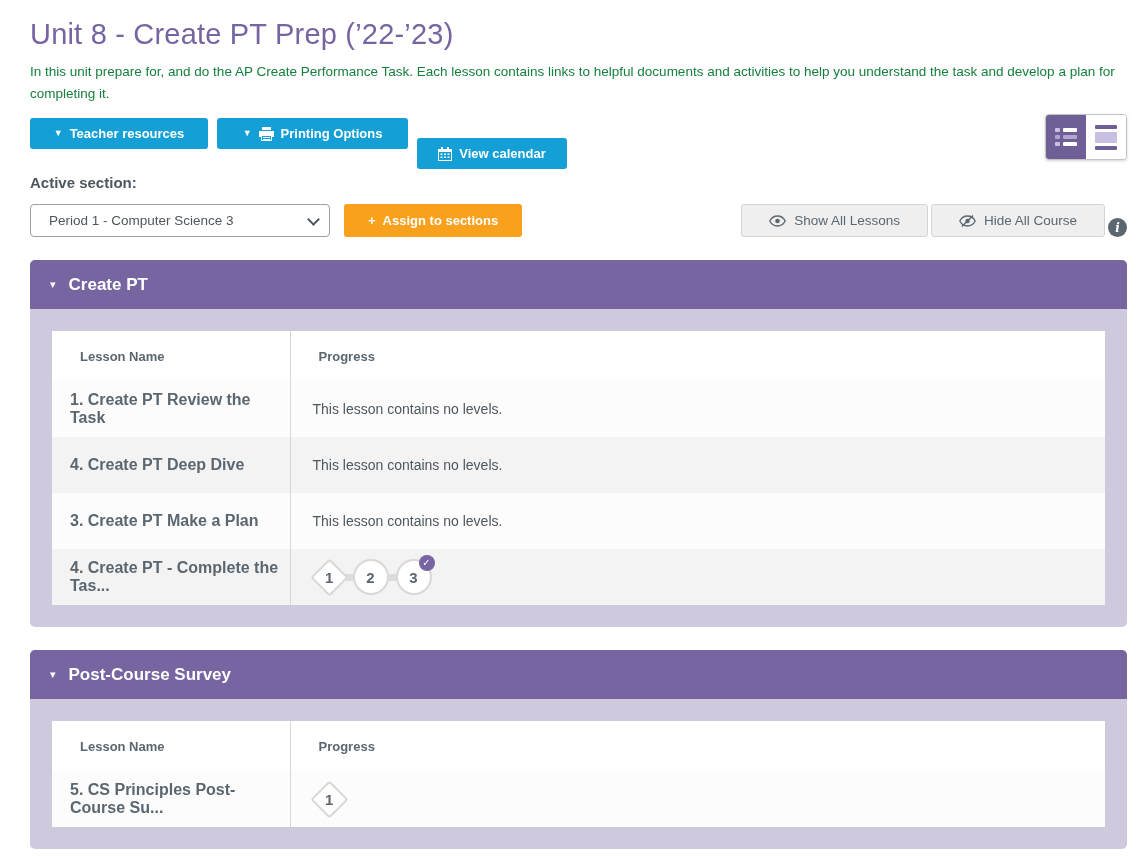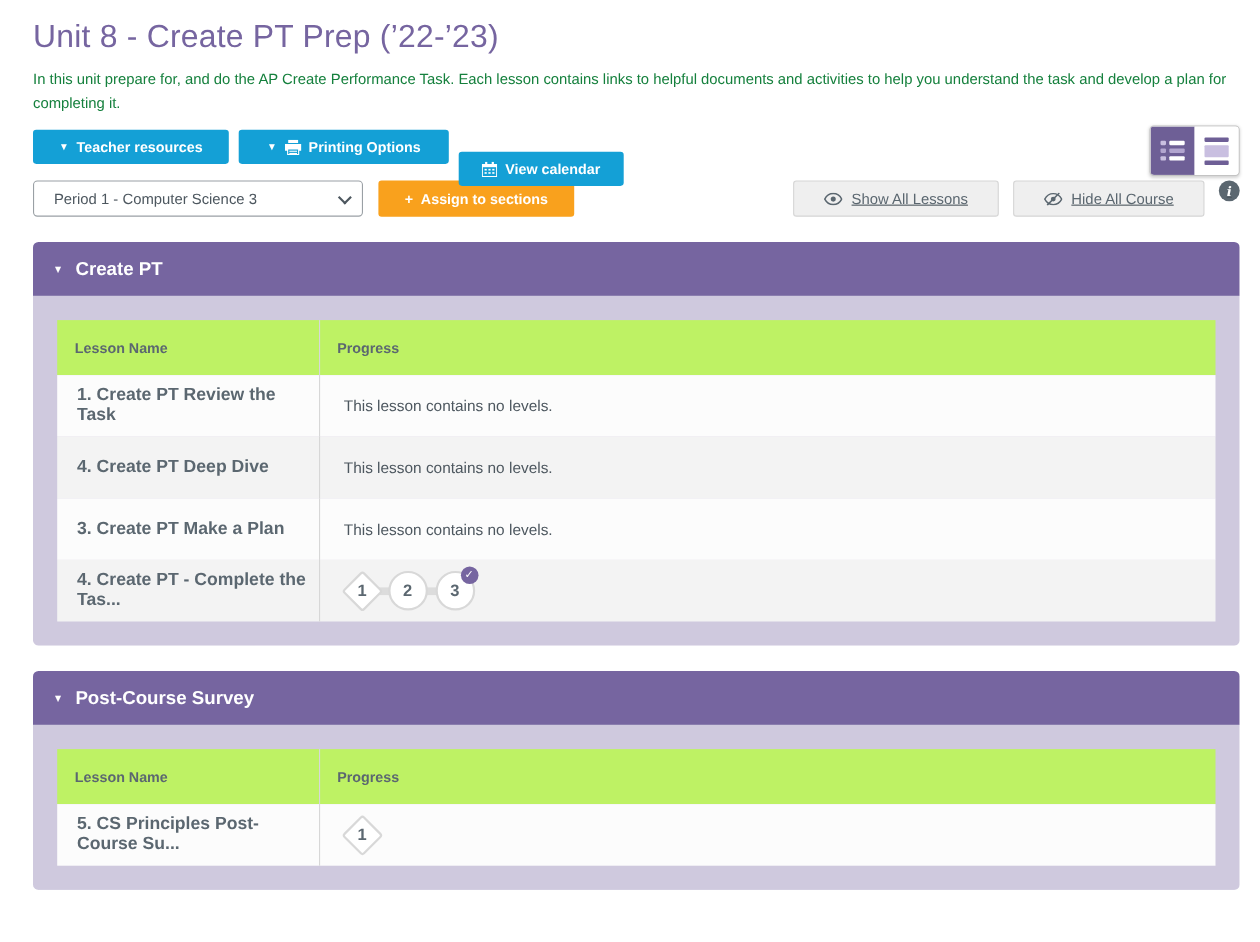--- a/index.html
+++ b/index.html
@@ -57,21 +57,21 @@
   }
   .select-chevron{
     position:absolute;right:12px;top:11px;width:7px;height:7px;pointer-events:none;
     border-right:2px solid #4d575f;border-bottom:2px solid #4d575f;transform:rotate(45deg);
   }
   .btn-orange{
     background:#f9a11d;border:none;border-radius:3px;color:#fff;font-weight:bold;font-size:13px;
     height:33px;padding:0 24px;cursor:pointer;font-family:inherit;display:inline-flex;
     align-items:center;gap:7px;
   }
-  .right-controls{margin-left:auto;display:flex;align-items:flex-start;gap:13px;text-decoration:underline;}
+  .right-controls{margin-left:auto;display:flex;align-items:flex-end;gap:3px;}
   .btn-gray{
     background:#efefef;border:1px solid #d5d5d5;border-radius:3px;color:#5b6770;font-size:13.5px;
     height:33px;padding:0 27px;cursor:pointer;font-family:inherit;display:inline-flex;
     align-items:center;gap:8px;
   }
   .info-circle{
     width:19px;height:19px;border-radius:50%;background:#5b6770;color:#fff;display:inline-flex;
     align-items:center;justify-content:center;font:bold italic 12px "DejaVu Serif",serif;
     cursor:pointer;
   }
@@ -79,22 +79,22 @@
   
   .section{border-radius:5px;overflow:hidden;margin-top:23px;width:1097px;}
   .section-header{
     background:#7665a0;color:#fff;font-weight:bold;font-size:17px;padding:0 20px;height:49px;
     display:flex;align-items:center;gap:13px;cursor:pointer;
   }
   .section-header .tri{font-size:11px;}
   .section-body{background:#cfc9de;padding:22px;}
   table.lessons{width:100%;border-collapse:collapse;}
   table.lessons th{
-    background:#bef264;text-align:left;font-size:13px;color:#5b6770;height:48px;
-    padding-left:16px;font-weight:bold;
+    background:#ffffff;text-align:left;font-size:13px;color:#5b6770;height:48px;
+    padding-left:28px;font-weight:bold;
   }
   table.lessons th:first-child,table.lessons td:first-child{
     width:238px;border-right:1px solid #d7d7d7;box-sizing:border-box;
   }
   table.lessons td{height:54px;}
   table.lessons tbody tr:nth-child(odd){background:#fcfcfc;}
   table.lessons tbody tr:nth-child(even){background:#f3f3f3;}
   td.lesson-name{font-size:16px;font-weight:bold;color:#5b6770;padding-left:18px;cursor:pointer;}
   td.progress-cell{font-size:14px;color:#4d575f;padding-left:22px;}
 
@@ -179,20 +179,21 @@
       <button class="toggle-detail">
         <span class="icon-detail">
           <span class="tbar"></span>
             <span class="mid"></span>
             <span class="tbar"></span>
         </span>
       </button>
     </div>
   </div>
 
+  <div class="active-label">Active section:</div>
 
   <div class="controls-row">
     <div class="select-wrap">
       <select>
         <option>Period 1 - Computer Science 3</option>
       </select>
       <span class="select-chevron"></span>
     </div>
     <button class="btn-orange">
       <span>+</span>

